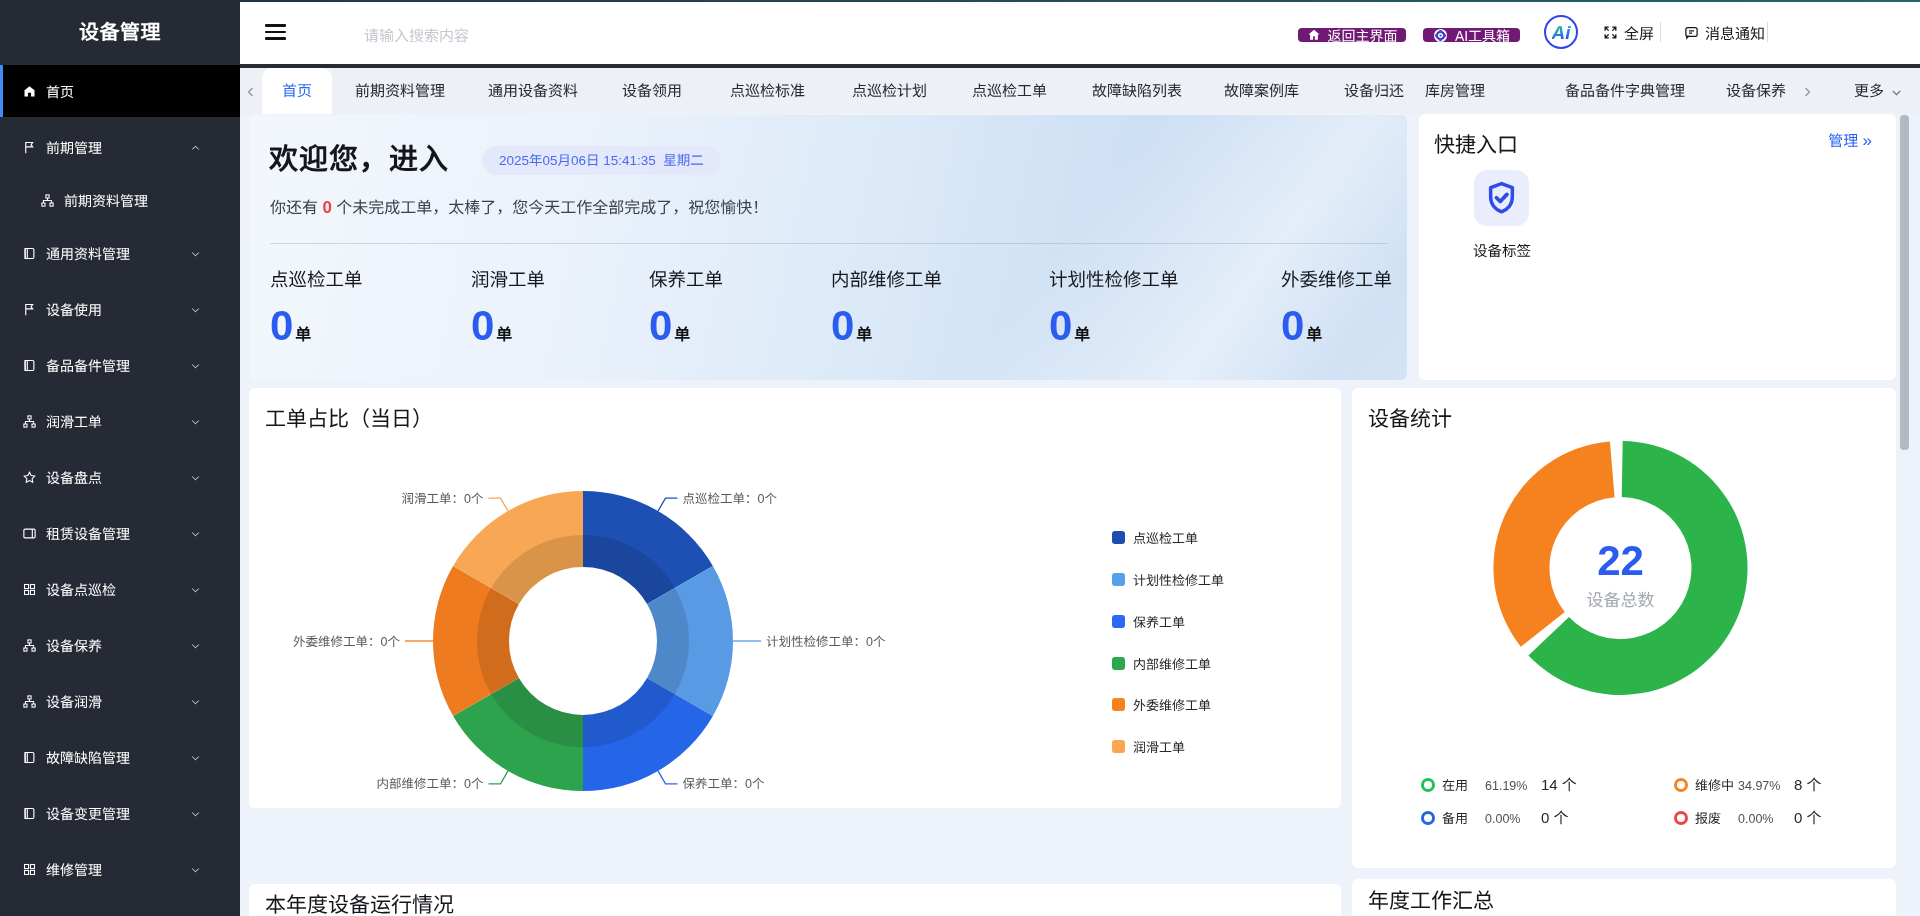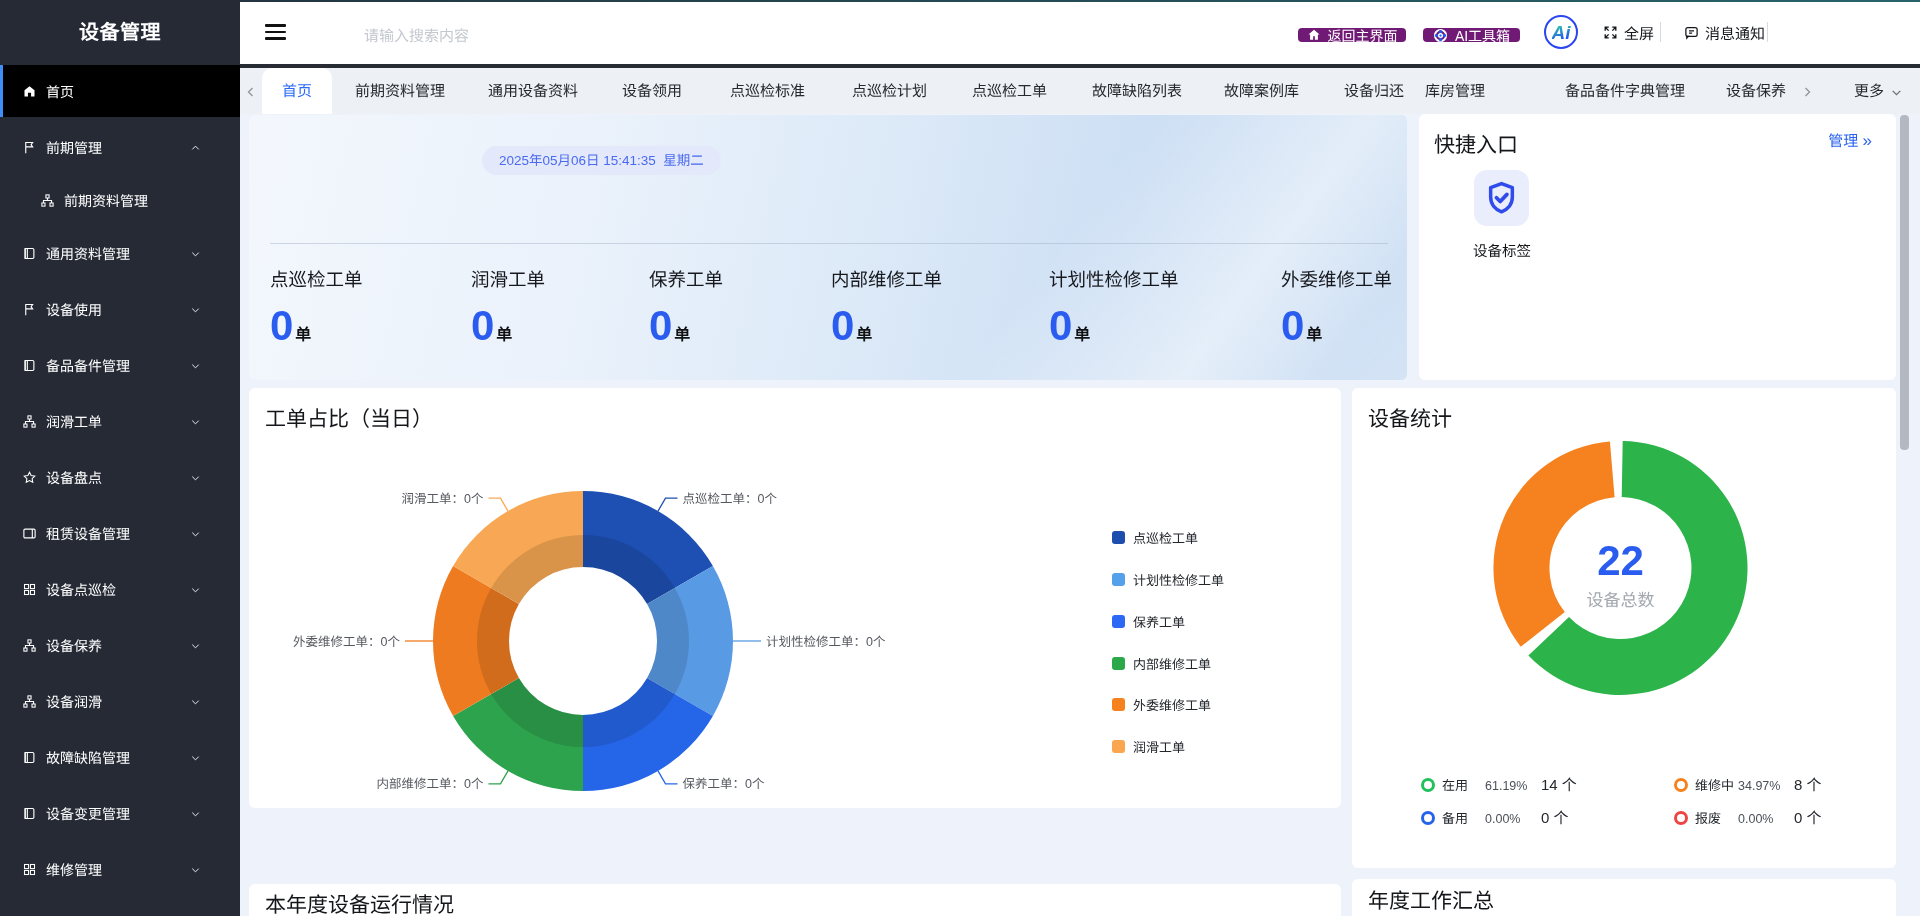--- a/index.html
+++ b/index.html
@@ -135,21 +135,23 @@
     </svg>
   <div class="tab" style="left:1607px; width:44px;">更多</div>
   <svg width="13" height="13" viewBox="0 0 24 24" fill="none" stroke="#6b7077" stroke-width="2.4" style="position:absolute;left:1650px;top:18px;">
       <path d="M5 9l7 7 7-7"></path>
     </svg>
 </div>
 
 <div class="banner">
   <div class="streak1"></div>
     <div class="streak2"></div>
+  <div class="welcome-t">欢迎您，进入</div>
   <div class="date-pill">2025年05月06日 15:41:35&nbsp; 星期二</div>
+  <div class="welcome-s">你还有 <b>0</b> 个未完成工单，太棒了，您今天工作全部完成了，祝您愉快！</div>
   <div class="divline"></div>
   <div class="stat" style="left:21px;">
       <div class="sl">点巡检工单</div>
       <div class="sv">0<span>单</span></div>
     </div>
   <div class="stat" style="left:222px;">
       <div class="sl">润滑工单</div>
       <div class="sv">0<span>单</span></div>
     </div>
   <div class="stat" style="left:400px;">

